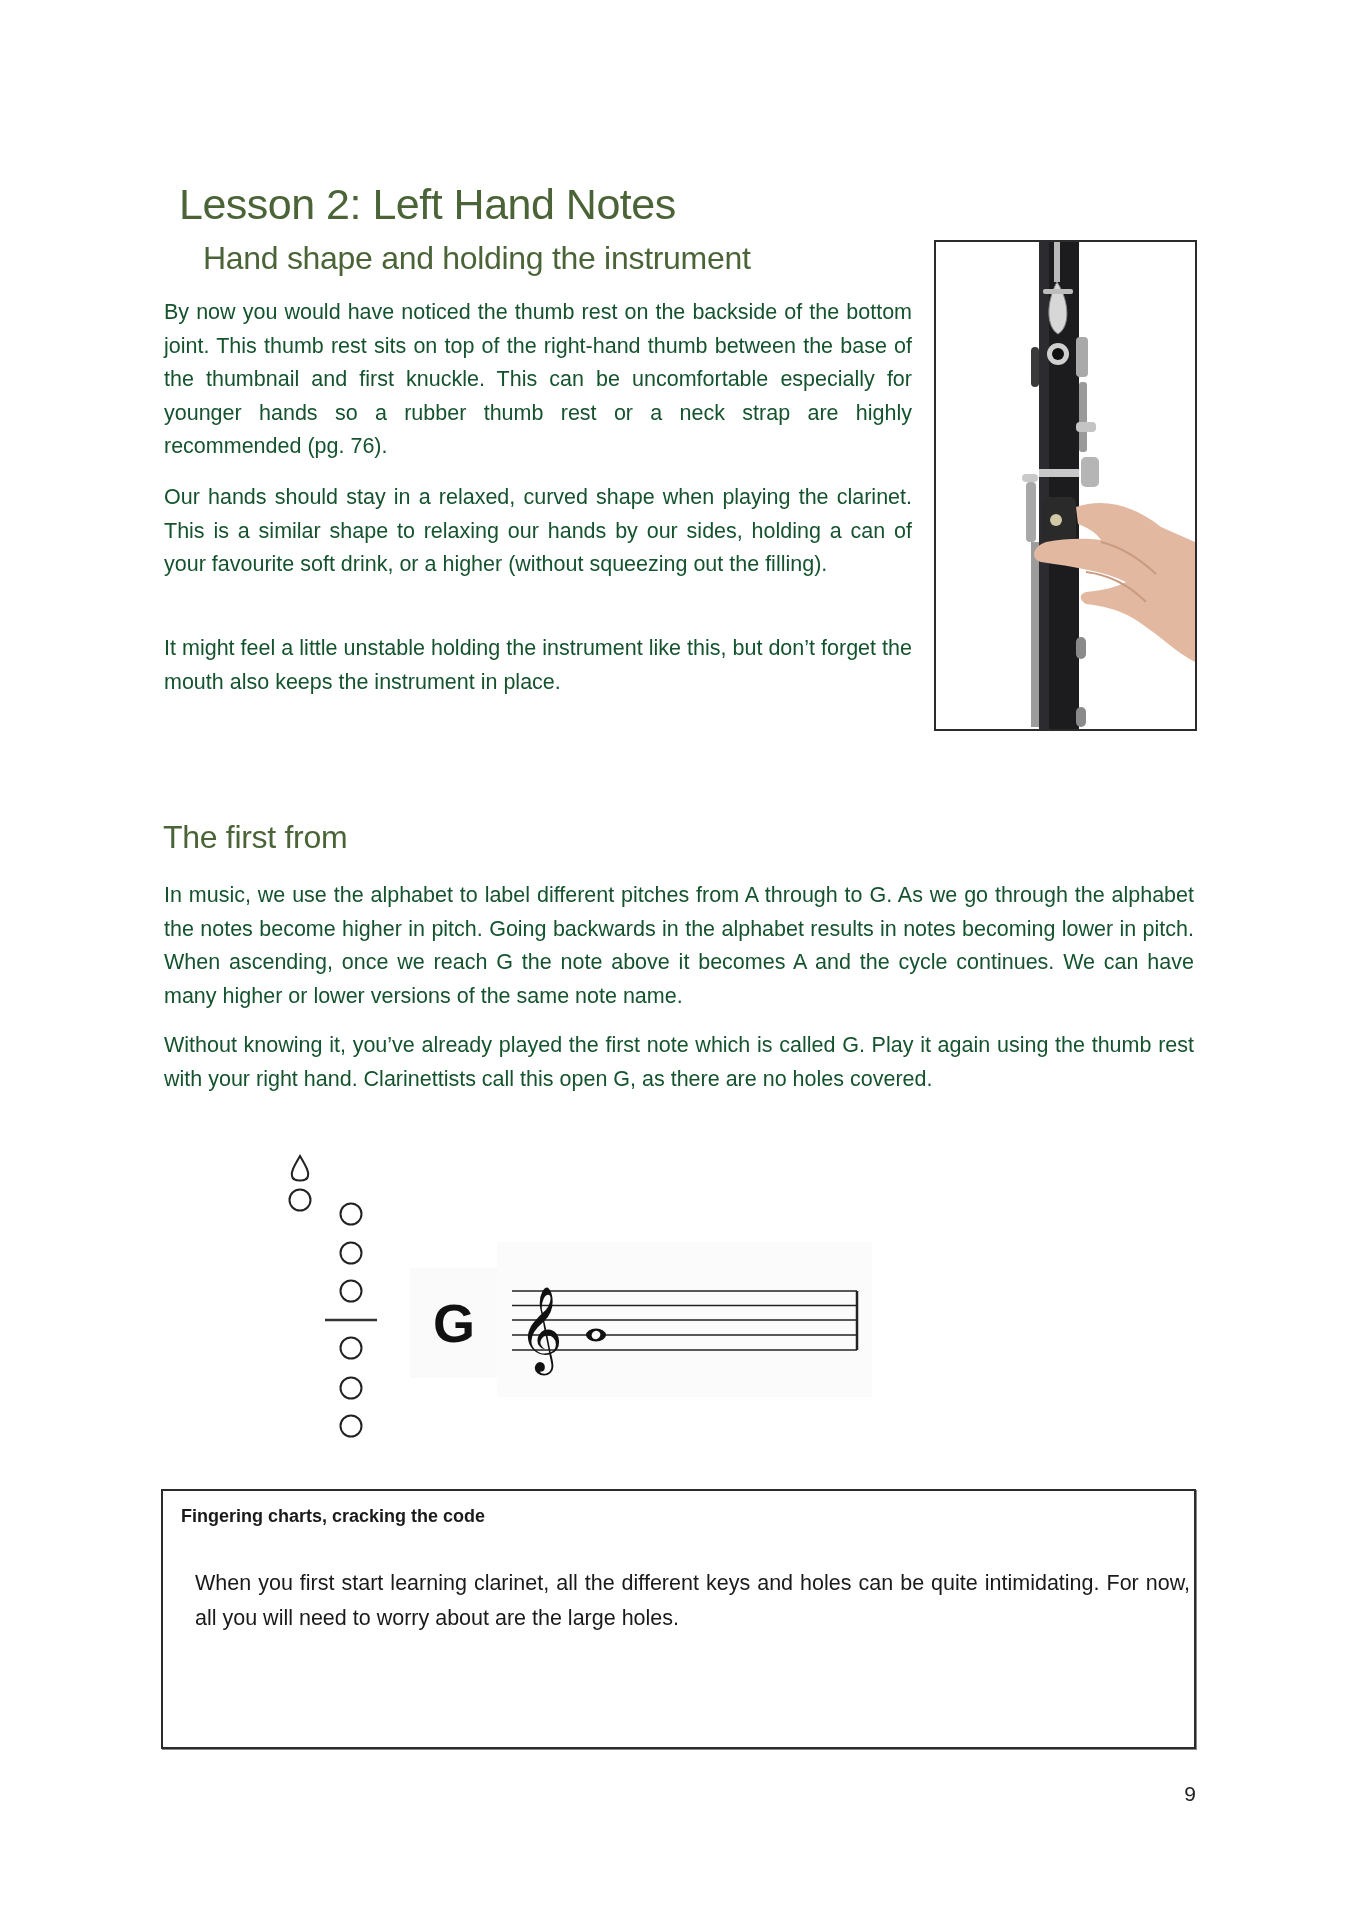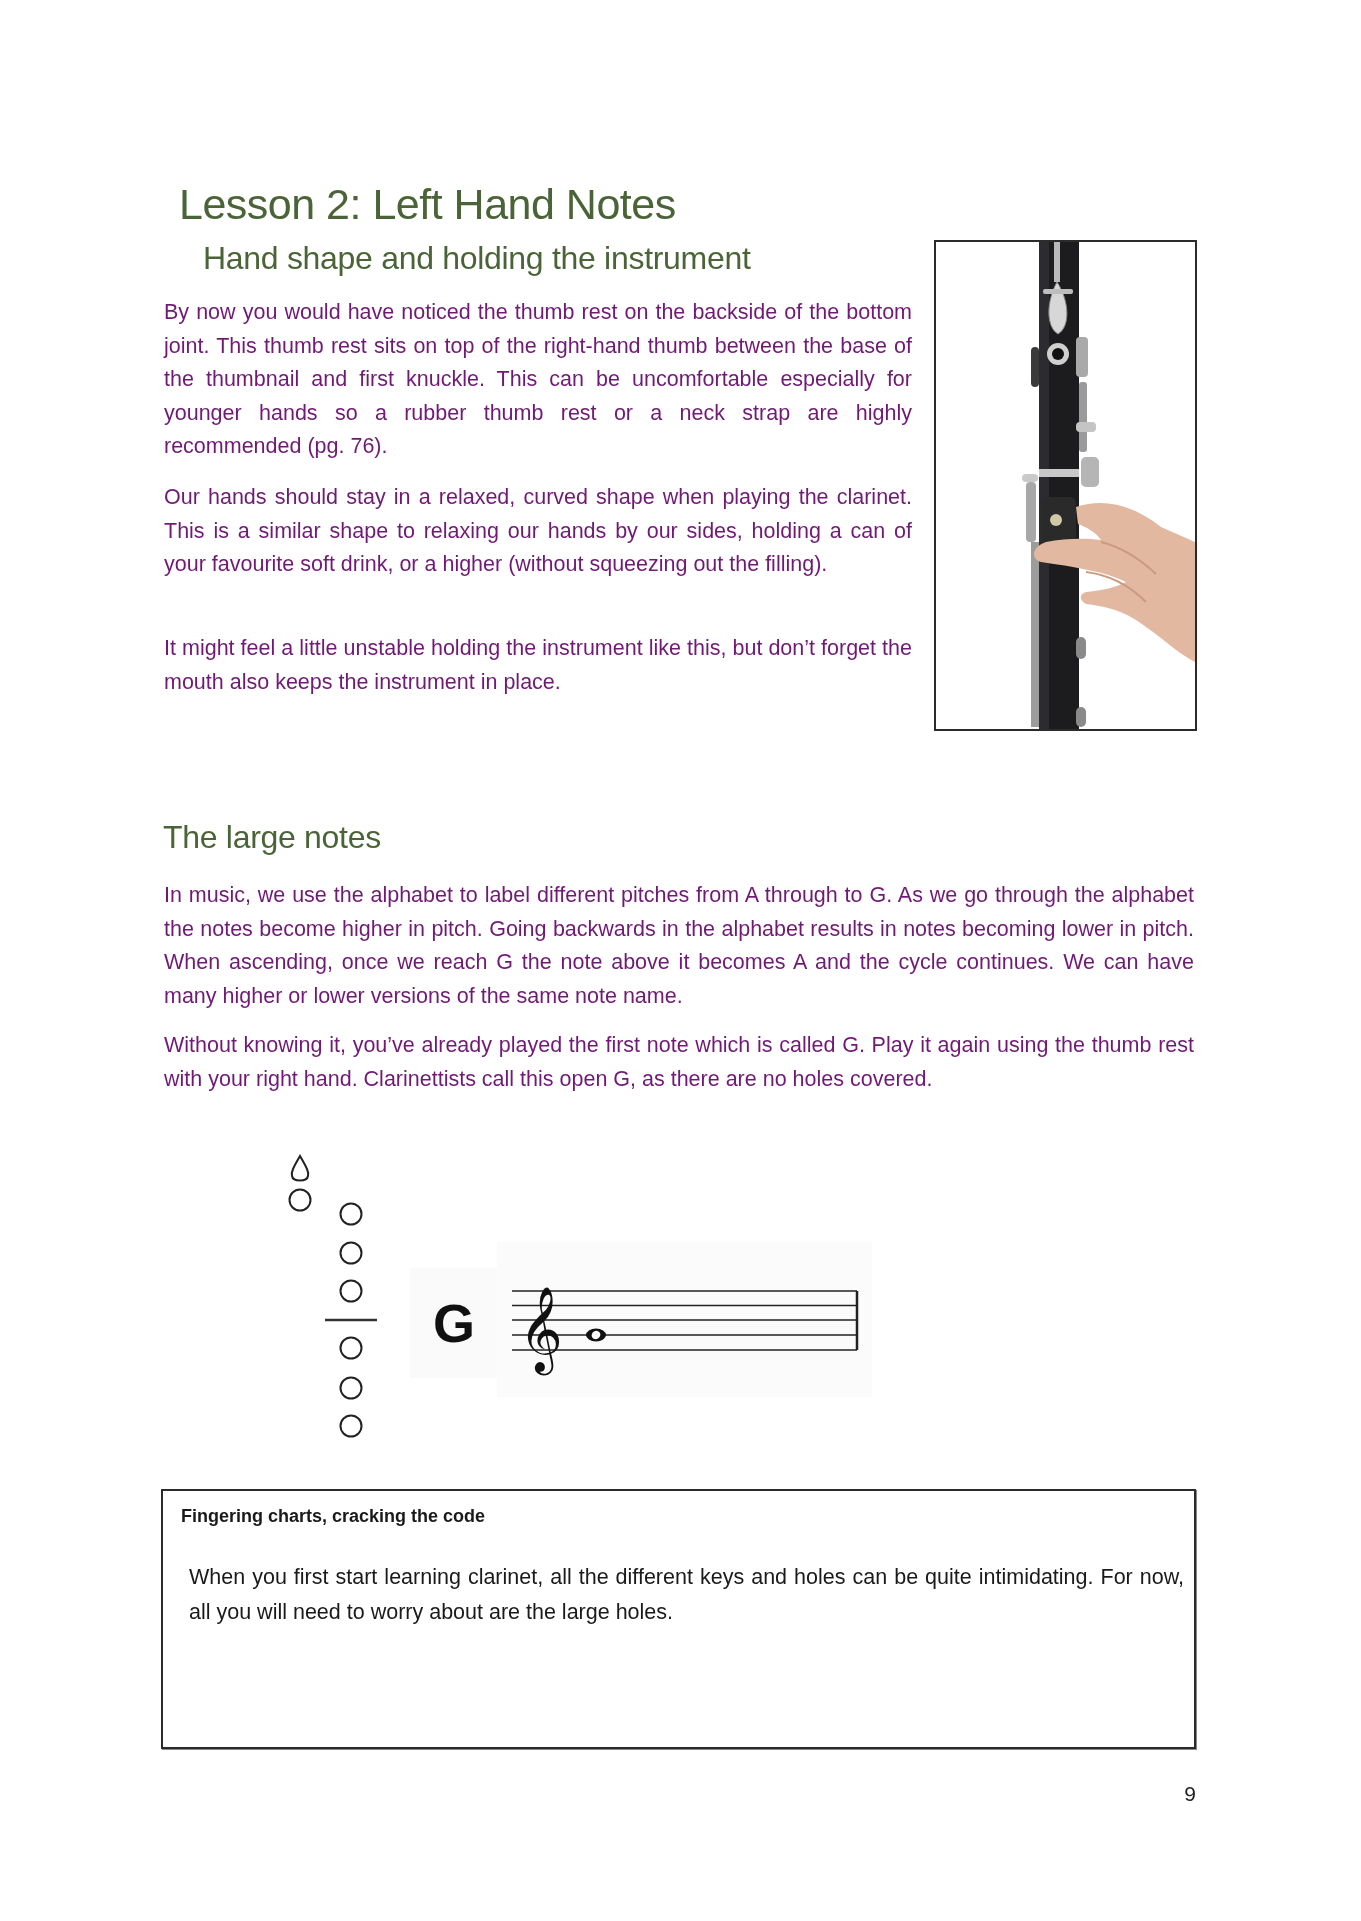--- a/index.html
+++ b/index.html
@@ -4,28 +4,28 @@
 <style>
   html, body { margin:0; padding:0; background:#ffffff; }
   body { width:1361px; height:1921px; position:relative; overflow:hidden;
          font-family:"Liberation Sans", sans-serif; color:#1a1a1a; }
   .abs { position:absolute; }
   h1.title { position:absolute; left:163px; top:160px; margin:16px; font-weight:normal;
              font-size:43px; line-height:56px; color:#4b6437; letter-spacing:-0.5px; }
   h2.sub { position:absolute; margin:0; font-weight:normal; font-size:32px;
            line-height:40px; color:#4b6437; letter-spacing:-0.3px; }
   p.body { position:absolute; margin:0; font-size:21.5px; line-height:33.5px;
-           text-align:justify; color:#701a75; }
+           text-align:justify; color:#14532d; }
   .photo-frame { position:absolute; left:934px; top:240px; width:259px; height:487px;
                  border:2px solid #2b2b2b; background:#fff; overflow:hidden; }
   .callout { position:absolute; left:161px; top:1489px; width:1031px; height:256px;
              border:2px solid #2b2b2b; background:#fff; box-shadow:1px 1px 0 #888; }
   .callout-title { position:absolute; left:18px; top:10px; font-weight:bold;
                    font-size:18px; line-height:30px; margin:0; }
-  .callout p { position:absolute; left:18px; width:995px; margin:8px; font-size:21.5px;
+  .callout p { position:absolute; left:18px; width:995px; margin:14px; font-size:21.5px;
                line-height:34.5px; text-align:justify; }
   .gbox { position:absolute; left:410px; top:1268px; width:88px; height:110px;
           background:#fafafa; display:flex; align-items:center; justify-content:center; }
   .gletter { font-family:"Liberation Sans", sans-serif; font-weight:bold; font-size:54px;
              color:#111; }
   .staff-bg { position:absolute; left:497px; top:1242px; width:375px; height:155px;
               background:#fbfbfb; }
   .pagenum { position:absolute; left:1170px; top:1782px; width:40px; text-align:center;
              font-size:21px; color:#222; }
 </style>
@@ -74,21 +74,21 @@
              C 170 330, 140 325, 105 320 C 95 318, 95 305, 110 300 C 130 296, 150 296, 165 298
              C 160 290, 150 285, 142 282 Z" fill="#e2b9a0"></path>
     <path d="M150 330 C 175 333, 195 345, 210 360" stroke="#c99b80" stroke-width="2" fill="none"></path>
     <path d="M165 300 C 185 305, 205 318, 220 332" stroke="#c99b80" stroke-width="2" fill="none"></path>
 
     <rect x="140" y="395" width="10" height="22" rx="5" fill="#8a8a8a"></rect>
     <rect x="140" y="465" width="10" height="20" rx="5" fill="#8a8a8a"></rect>
   </svg>
 </div>
 
-<h2 class="sub" style="left:163px; top:817px;">The large notes</h2>
+<h2 class="sub" style="left:163px; top:817px;">The first from</h2>
 
 <p class="body" style="left:164px; top:879px; width:1030px;">In music, we use the alphabet to label different pitches from A through to G. As we go through the alphabet the notes become higher in pitch. Going backwards in the alphabet results in notes becoming lower in pitch. When ascending, once we reach G the note above it becomes A and the cycle continues. We can have many higher or lower versions of the same note name.</p>
 <p class="body" style="left:164px; top:1029px; width:1030px;">Without knowing it, you’ve already played the first note which is called G. Play it again using the thumb rest with your right hand. Clarinettists call this open G, as there are no holes covered.</p>
 
 <svg class="abs" style="left:280px; top:1140px;" width="110" height="300" viewBox="0 0 110 300">
   <path d="M20 16 C 13 28, 11 32, 12 36 C 13 42, 27 42, 28 36 C 29 32, 27 28, 20 16 Z" fill="none" stroke="#222" stroke-width="2"></path>
   <circle cx="20" cy="60" r="10.5" fill="none" stroke="#222" stroke-width="2"></circle>
   <circle cx="71" cy="74" r="10.5" fill="none" stroke="#222" stroke-width="2"></circle>
   <circle cx="71" cy="113" r="10.5" fill="none" stroke="#222" stroke-width="2"></circle>
   <circle cx="71" cy="151" r="10.5" fill="none" stroke="#222" stroke-width="2"></circle>

